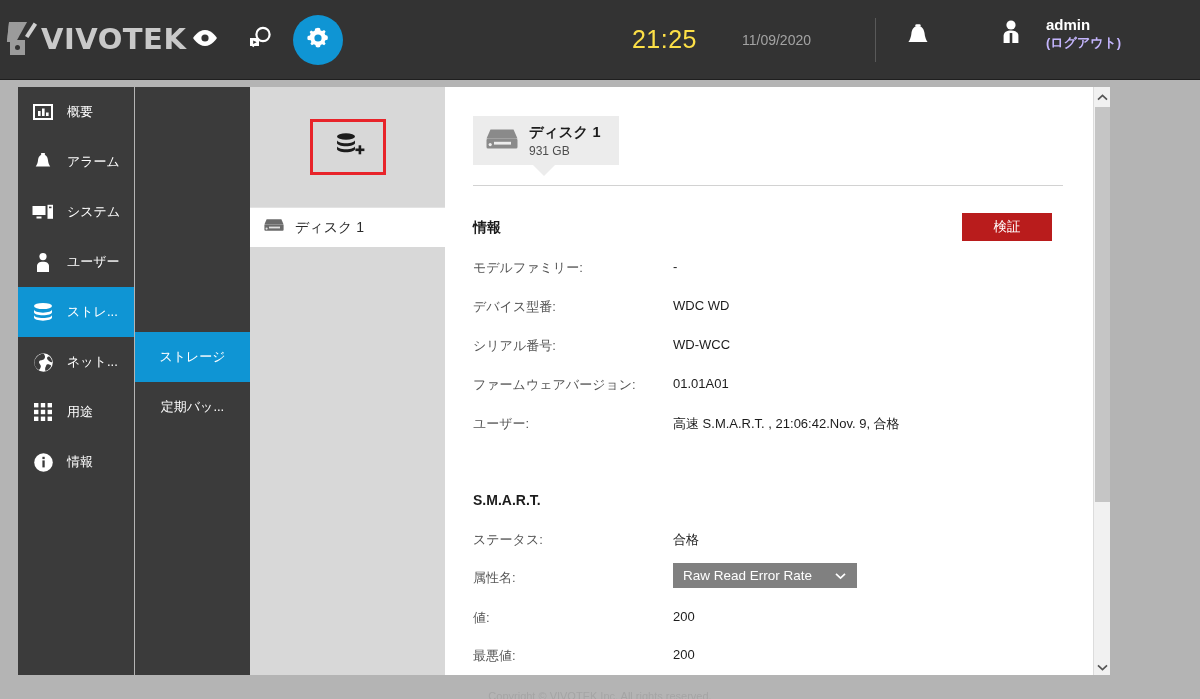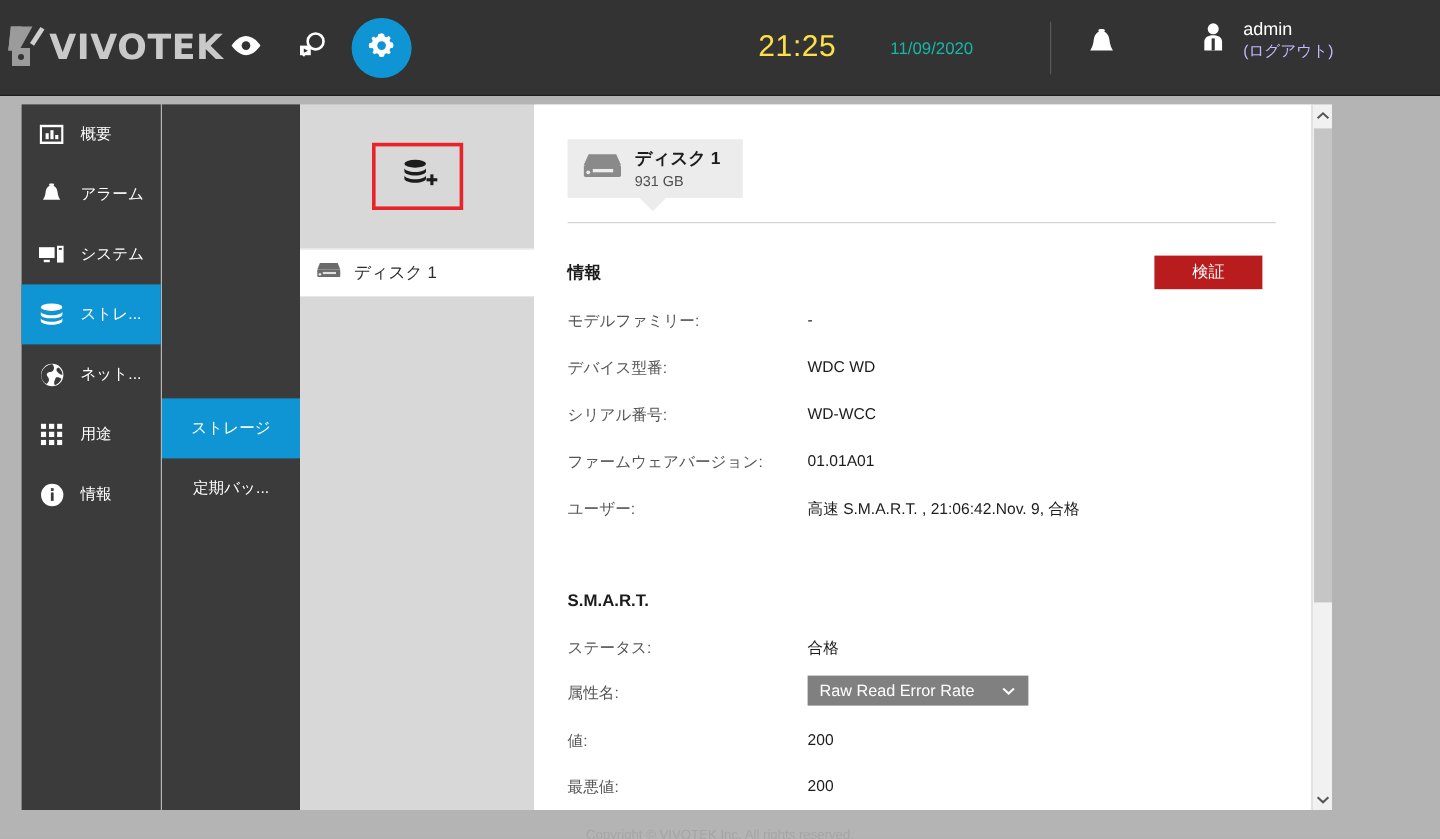--- a/index.html
+++ b/index.html
@@ -58,30 +58,30 @@
   #nav-settings {
     left: 293px; background: #0f95d4; border-radius: 50%;
   }
 
   #clock {
     position: absolute; right: 503px; top: 25px;
     color: #fde047; font-size: 25px; letter-spacing: 0.5px; margin-left: 16px;
   }
   #date {
     position: absolute; right: 389px; top: 32px;
-    color: #14b8a6; font-size: 14px; text-align: center;
+    color: #a3a3a3; font-size: 14px; text-align: center;
   }
   #hdr-divider {
     position: absolute; left: 875px; top: 18px;
     width: 1px; height: 44px; background: #595959;
   }
   #bell { position: absolute; left: 905px; top: 23px; cursor: pointer; }
   #user-block {
     position: absolute; left: 1000px; top: 16px;
-    display: flex; align-items: center; gap: 14px;
+    display: flex; align-items: center; gap: 24px; font-weight: bold;
   }
   #user-name { color: #ffffff; font-size: 15px; line-height: 18px; }
   #user-logout { color: #c4b5fd; font-size: 13px; line-height: 17px; }
 
   
   #sidebar {
     position: absolute; left: 18px; top: 87px;
     width: 116px; height: 588px;
     background: #3b3b3b;
   }
@@ -317,20 +317,29 @@
       <svg width="22" height="17" viewBox="0 0 22 17">
         <rect x="0.5" y="2" width="13" height="9" fill="#fff"></rect>
         <rect x="4.5" y="12.5" width="5" height="2" fill="#fff"></rect>
         <rect x="15.5" y="0.8" width="5.5" height="14" fill="#fff"></rect>
         <rect x="17" y="2.6" width="2.5" height="1.6" fill="#3b3b3b"></rect>
       </svg>
     </span>
     <span class="side-label">システム</span>
   </div>
 
+  <div class="side-item">
+    <span class="side-ico">
+      <svg width="16" height="21" viewBox="0 0 16 21">
+        <circle cx="8" cy="4.6" r="3.6" fill="#fff"></circle>
+        <path fill="#fff" d="M2 20v-6c0-2.8 2.5-4.3 6-4.3s6 1.5 6 4.3v6z"></path>
+      </svg>
+    </span>
+    <span class="side-label">ユーザー</span>
+  </div>
 
   <div class="side-item active">
     <span class="side-ico">
       <svg width="22" height="20" viewBox="0 0 22 20">
         <ellipse cx="11" cy="4" rx="9" ry="3.1" fill="#fff"></ellipse>
         <path fill="#fff" d="M2 7.6c0 1.7 4 3.1 9 3.1s9-1.4 9-3.1v2.6c0 1.7-4 3.1-9 3.1s-9-1.4-9-3.1z"></path>
         <path fill="#fff" d="M2 13c0 1.7 4 3.1 9 3.1s9-1.4 9-3.1v2.6c0 1.7-4 3.1-9 3.1s-9-1.4-9-3.1z"></path>
       </svg>
     </span>
     <span class="side-label">ストレ...</span>

